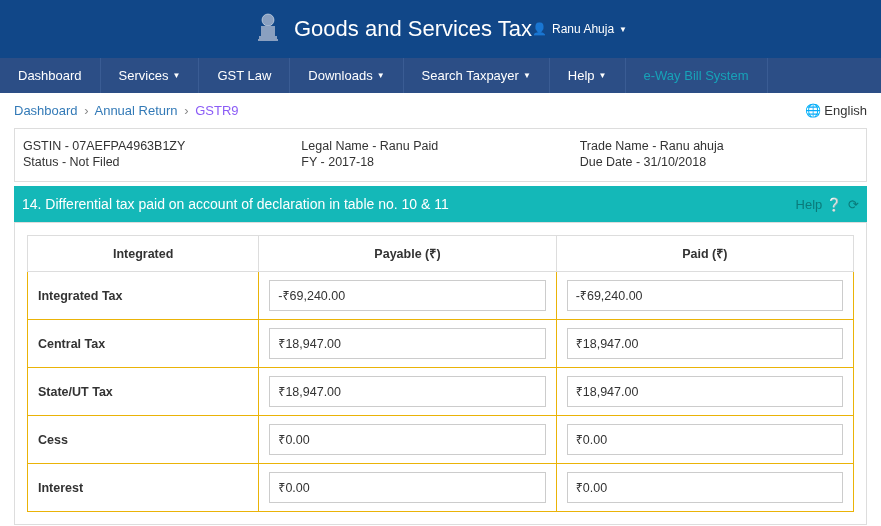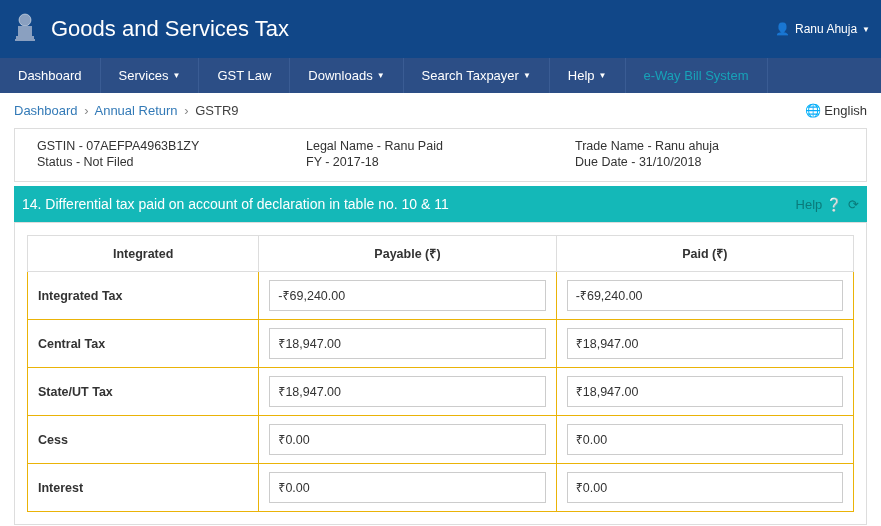--- a/index.html
+++ b/index.html
@@ -1,36 +1,36 @@
 <!DOCTYPE html>
 <html><head>
 <meta charset="utf-8">
 <style>
   * { box-sizing: border-box; margin: 0; padding: 0; }
   body { font-family: Arial, sans-serif; font-size: 13px; color: #333; background: #fff; width: 881px; }
   
-  .header { background: #114788; color: #fff; padding: 12px 11px; display: flex; align-items: center; justify-content: space-between; }
+  .header { background: #114788; color: #fff; padding: 12px 24px; display: flex; align-items: center; justify-content: center; }
   .header-left { display: flex; align-items: center; gap: 12px; }
   .emblem { width: 28px; height: 34px; }
   .header-title { font-size: 22px; font-weight: 400; }
   .user-info { font-size: 12px; display: flex; align-items: center; gap: 5px; }
   
   .nav { background: #2c4e86; display: flex; }
   .nav-item { color: #fff; padding: 10px 18px; font-size: 13px; border-right: 1px solid #3a5c94; cursor: pointer; display: flex; align-items: center; gap: 4px; }
   .nav-item.teal { color: #17a2b8; }
   .caret { font-size: 8px; }
   
   .breadcrumb-row { padding: 10px 14px; display: flex; justify-content: space-between; align-items: center; font-size: 13px; }
   .breadcrumb a { color: #337ab7; text-decoration: none; }
   .breadcrumb .sep { color: #888; margin: 0 3px; }
-  .breadcrumb .current { color: #404040; }
+  .breadcrumb .current { color: #8b5cf6; }
   .lang { color: #333; display: flex; align-items: center; gap: 3px; }
   
   .content { padding: 0 14px 14px; }
-  .info-box { border: 1px solid #ddd; padding: 10px 22px; display: flex; font-size: 12.5px; color: #333; }
+  .info-box { border: 1px solid #ddd; padding: 10px 8px; display: flex; font-size: 12.5px; color: #333; }
   .info-col { flex: 1; }
   .info-col div { margin-bottom: 2px; }
   
   .section-header { background: #14b8b8; color: #fff; padding: 10px 8px; margin-top: 4px; display: flex; justify-content: space-between; align-items: center; font-size: 14px; }
   .section-help { color: #0a7a7a; display: flex; align-items: center; gap: 6px; font-size: 13px; }
   
   .table-wrap { border: 1px solid #ddd; padding: 12px; margin-top: 0; }
   table { width: 100%; border-collapse: collapse; }
   th { border: 1px solid #ddd; padding: 9px 10px; background: #fff; font-weight: bold; text-align: center; font-size: 12.5px; }
   td { border: 1px solid #eab308; padding: 8px 10px; font-size: 12.5px; vertical-align: middle; }

